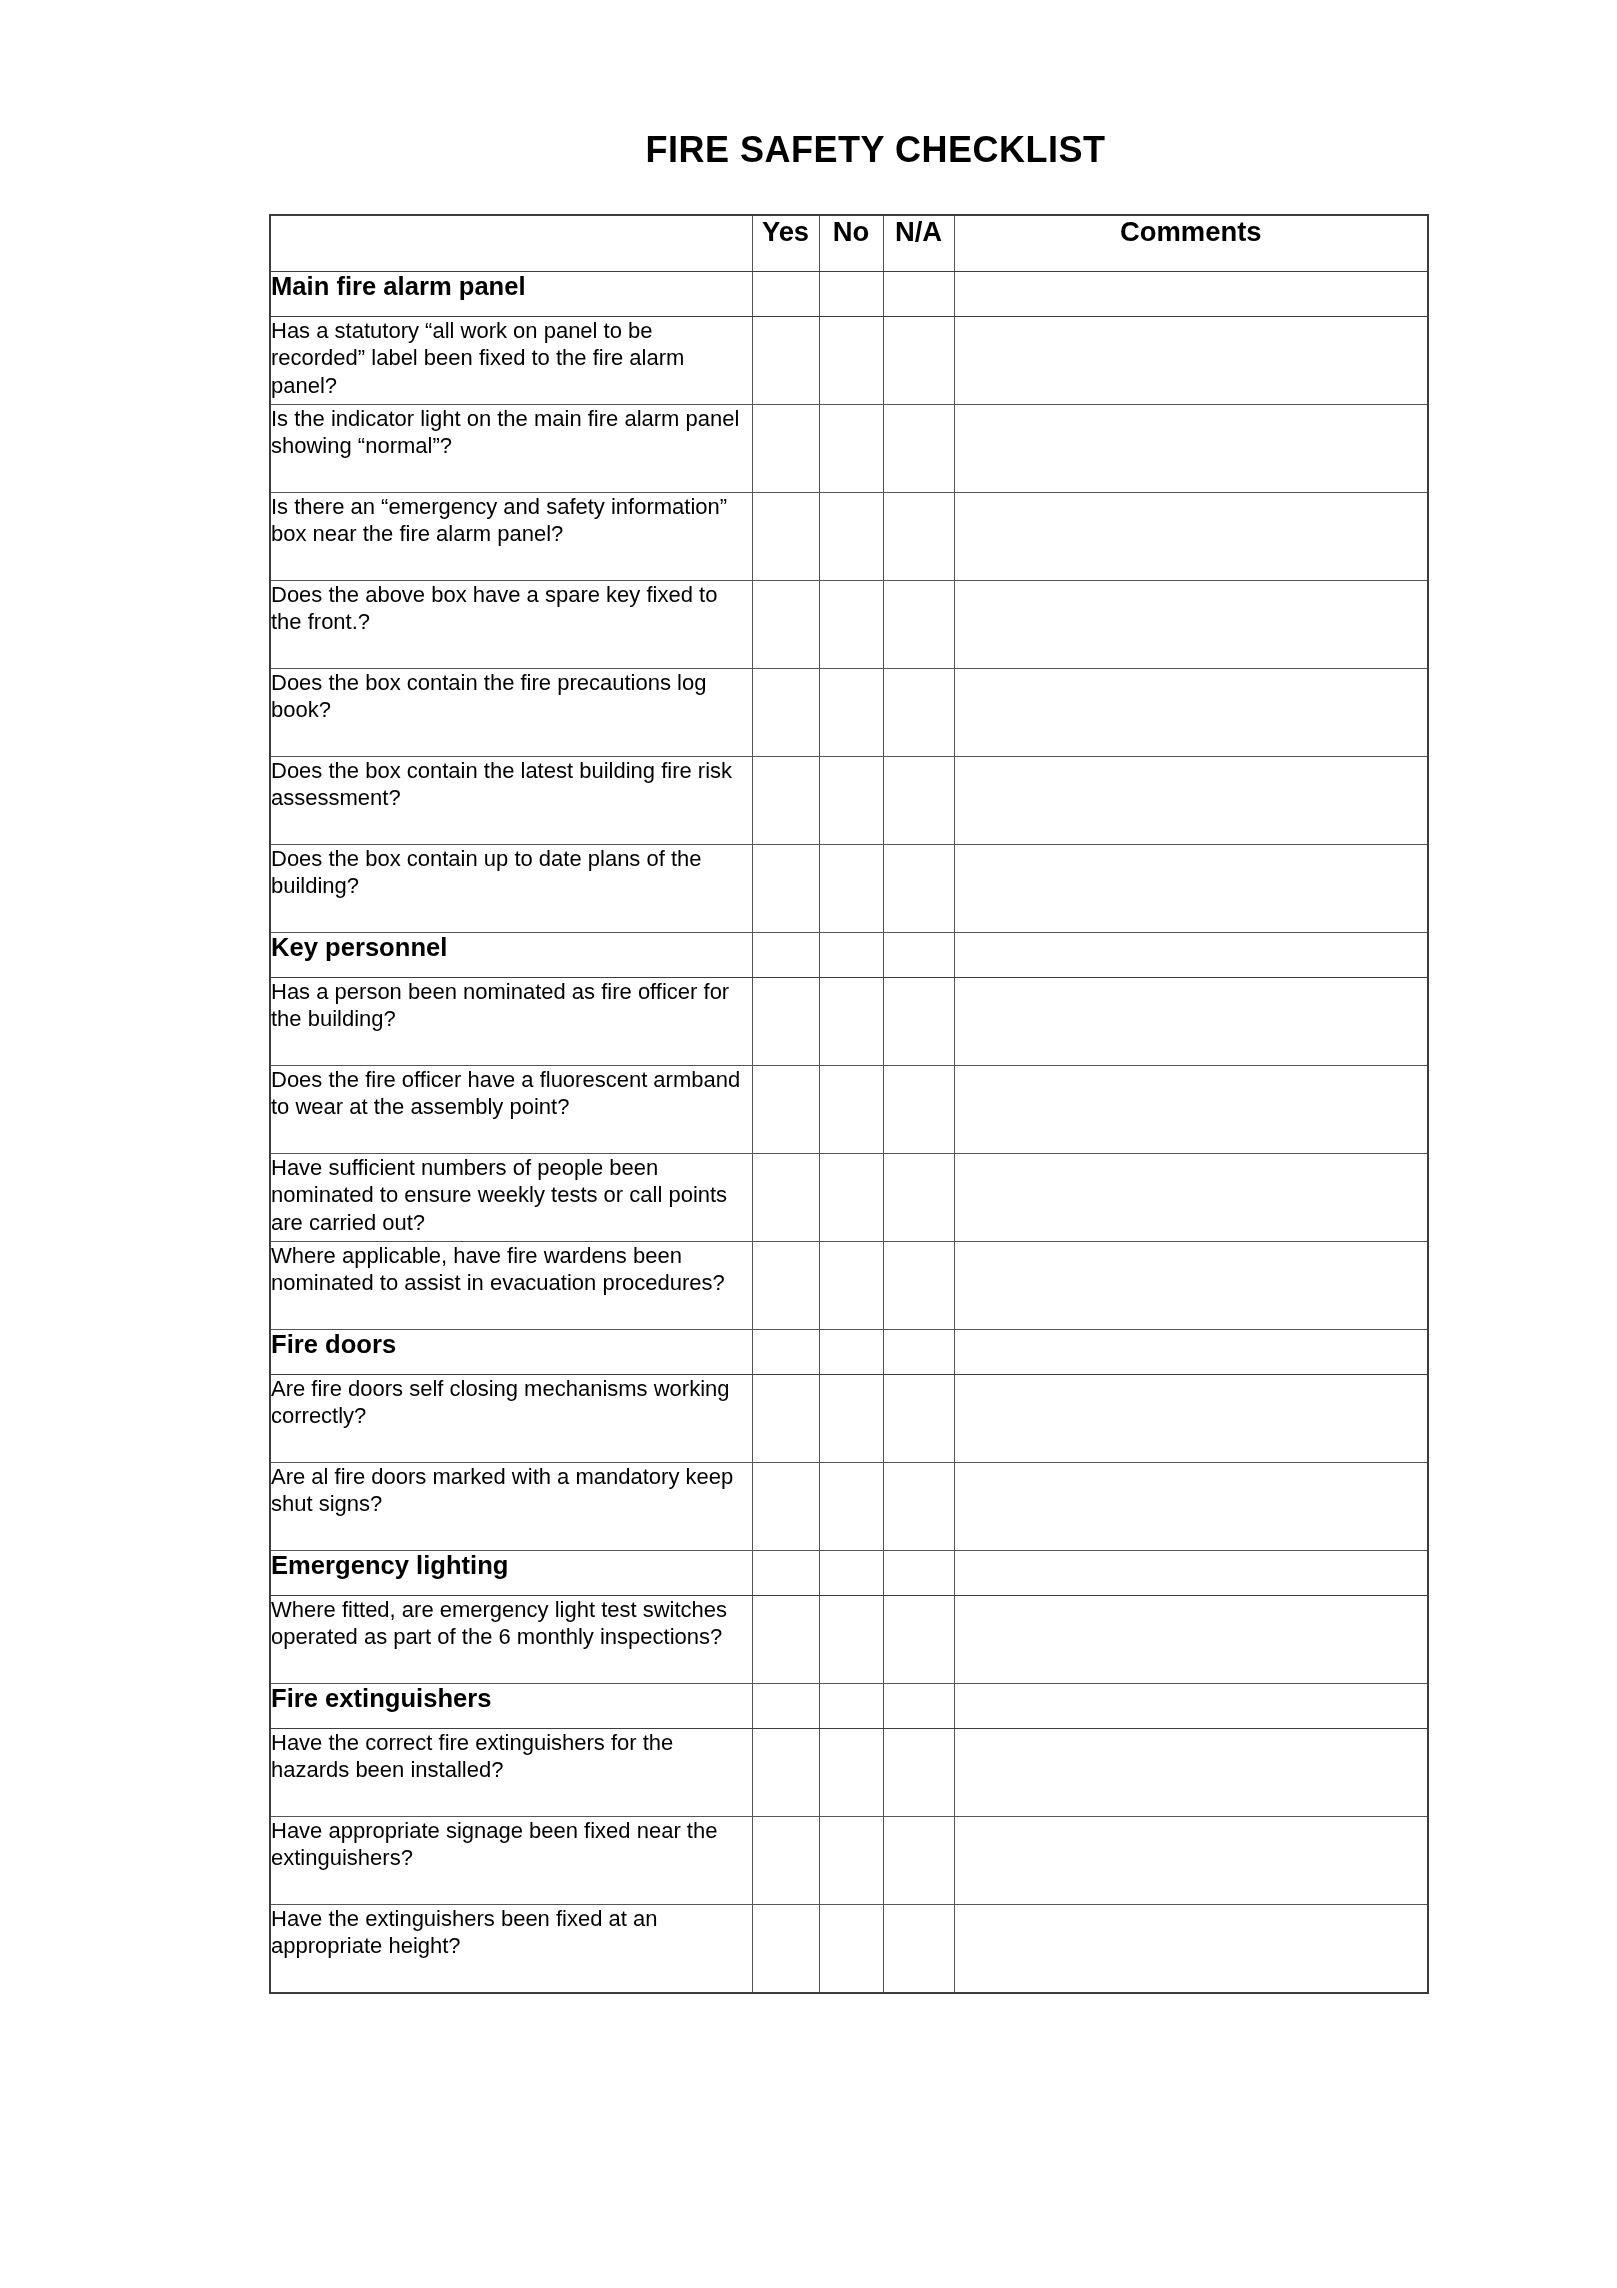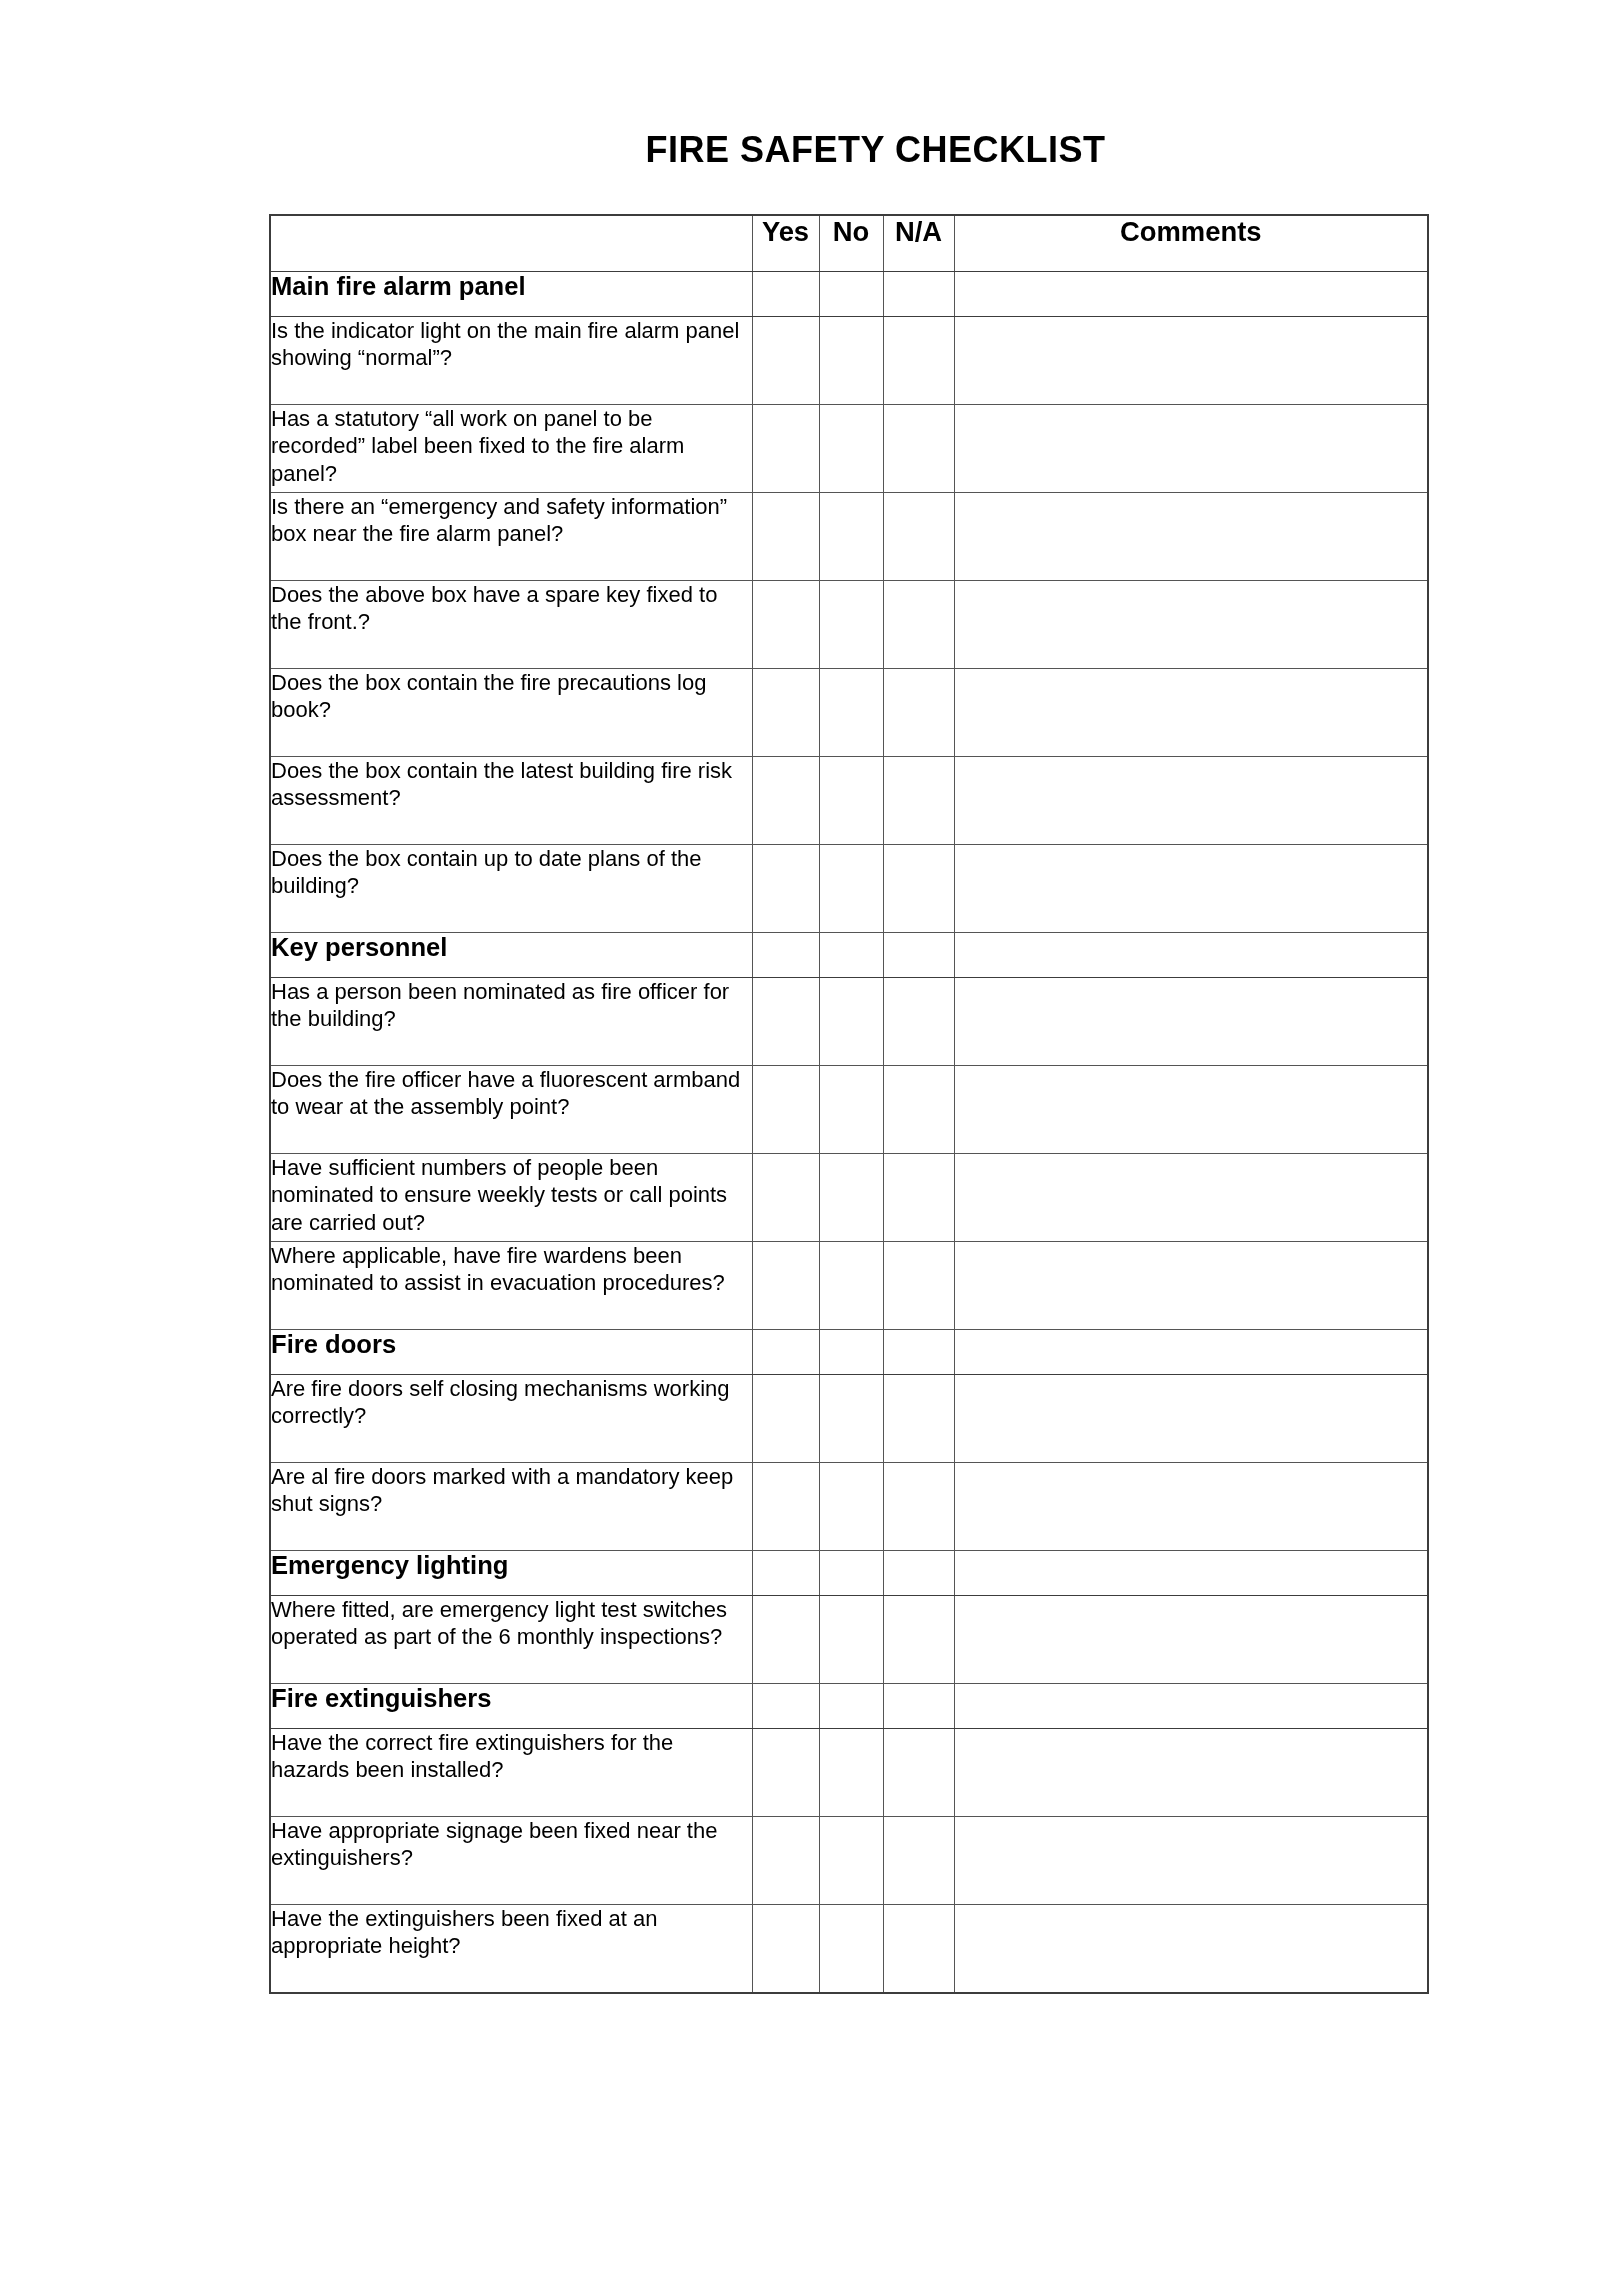--- a/index.html
+++ b/index.html
@@ -146,29 +146,29 @@
         </tr>
       </thead>
       <tbody id="checklist-body">
           <tr class="section-row">
             <td class="section-title">Main fire alarm panel</td>
             <td class="q-cell"></td>
             <td class="q-cell"></td>
             <td class="q-cell"></td>
             <td class="q-cell"></td>
           </tr>
+          <tr class="q-row h-3line">
+            <td class="q-text">Has a statutory “all work on panel to be recorded” label been fixed to the fire alarm panel?</td>
+            <td class="q-cell"></td>
+            <td class="q-cell"></td>
+            <td class="q-cell"></td>
+            <td class="q-cell"></td>
+          </tr>
           <tr class="q-row h-2line">
             <td class="q-text">Is the indicator light on the main fire alarm panel showing “normal”?</td>
-            <td class="q-cell"></td>
-            <td class="q-cell"></td>
-            <td class="q-cell"></td>
-            <td class="q-cell"></td>
-          </tr>
-          <tr class="q-row h-3line">
-            <td class="q-text">Has a statutory “all work on panel to be recorded” label been fixed to the fire alarm panel?</td>
             <td class="q-cell"></td>
             <td class="q-cell"></td>
             <td class="q-cell"></td>
             <td class="q-cell"></td>
           </tr>
           <tr class="q-row h-3line">
             <td class="q-text">Is there an “emergency and safety information” box near the fire alarm panel?</td>
             <td class="q-cell"></td>
             <td class="q-cell"></td>
             <td class="q-cell"></td>

